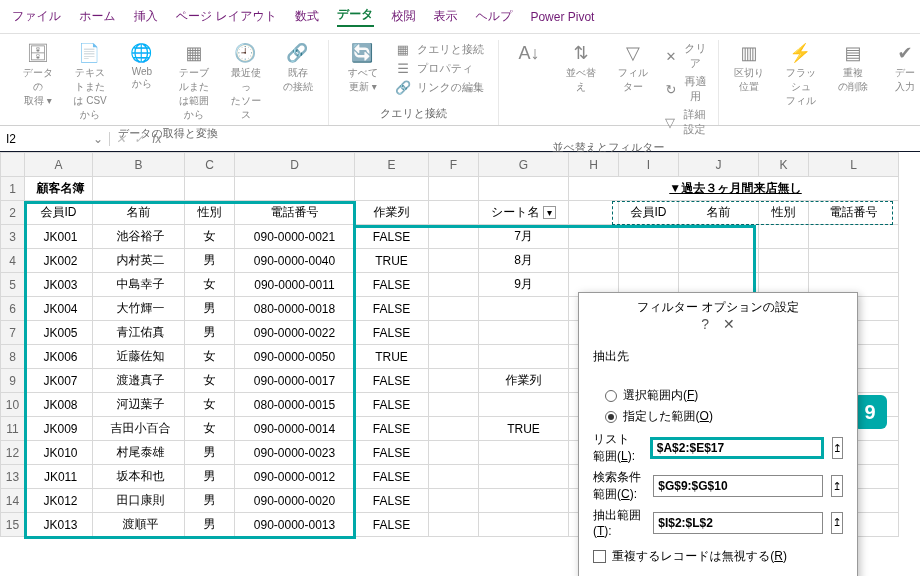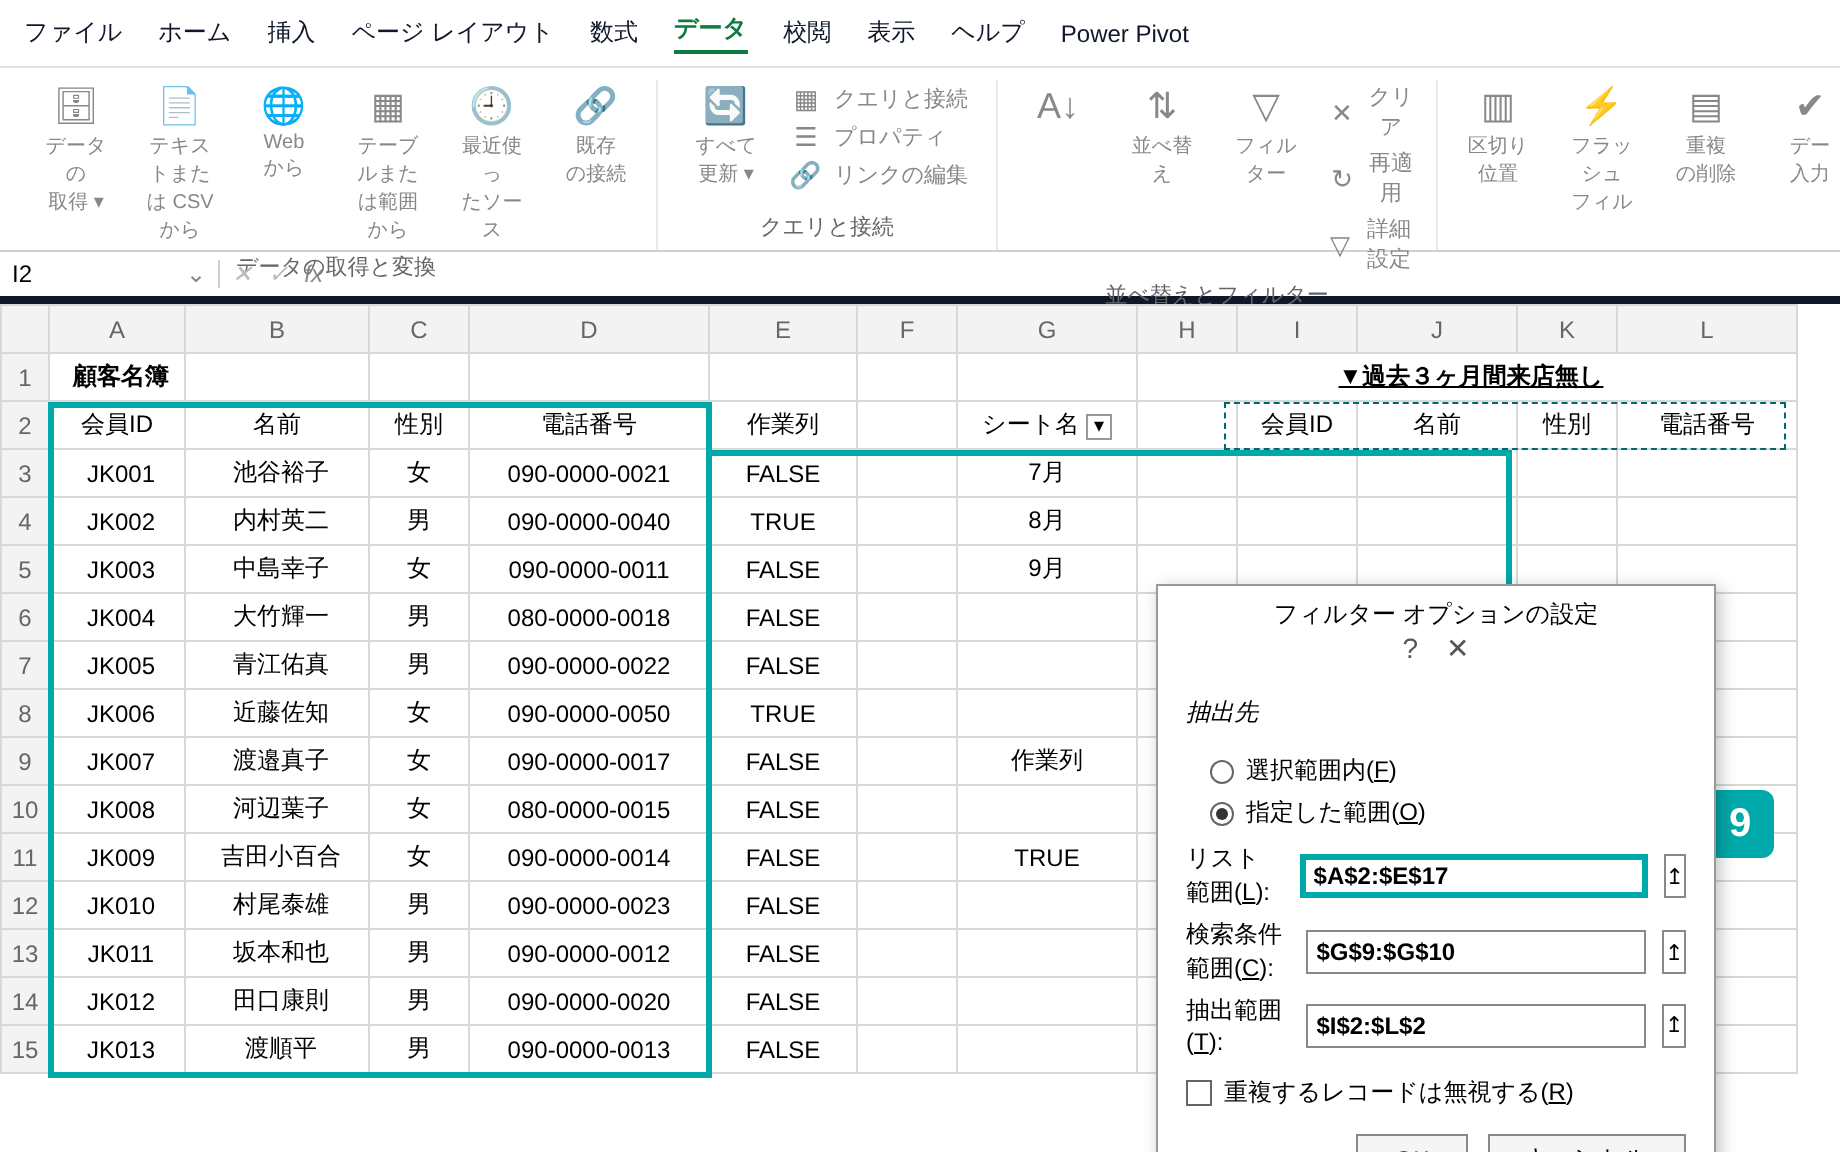--- a/index.html
+++ b/index.html
@@ -1,35 +1,35 @@
 <!DOCTYPE html>
 <html><head>
 <meta charset="utf-8">
 <style>
 * { box-sizing: border-box; margin: 0; padding: 0; }
 body { font-family: "Meiryo UI", "Yu Gothic UI", sans-serif; font-size: 12px; background: #fff; width: 920px; height: 576px; overflow: hidden; position: relative; }
 
 
 .menubar { display: flex; align-items: center; gap: 18px; padding: 6px 12px; background: #fff; border-bottom: 1px solid #e0e0e0; }
-.menubar span { color: #0f172a; cursor: pointer; }
+.menubar span { color: #701a75; cursor: pointer; }
 .menubar .active { color: #0f7b3e; border-bottom: 2px solid #0f7b3e; padding-bottom: 2px; font-weight: bold; }
 
 
 .ribbon { display: flex; padding: 6px 8px 0; background: #fff; border-bottom: 1px solid #d0d0d0; height: 92px; }
 .ribbon-group { display: flex; flex-direction: column; align-items: center; padding: 0 8px; border-right: 1px solid #e8e8e8; }
 .ribbon-row { display: flex; gap: 8px; }
 .ribbon-btn { display: flex; flex-direction: column; align-items: center; justify-content: flex-start; gap: 2px; padding: 2px 4px; color: #888; font-size: 10px; text-align: center; min-width: 44px; }
 .ribbon-btn .ico { width: 22px; height: 22px; display: flex; align-items: center; justify-content: center; font-size: 18px; }
 .ribbon-btn.small { min-width: auto; flex-direction: row; font-size: 11px; padding: 1px 2px; }
 .ribbon-btn.small .ico { width: 16px; height: 16px; font-size: 13px; margin-right: 4px; }
 .ribbon-sub { display: flex; flex-direction: column; gap: 1px; }
 .group-label { font-size: 11px; color: #666; margin-top: auto; padding: 2px 0 4px; text-align: center; }
 
 
-.fbar { display: flex; align-items: center; border-bottom: 4px solid #0f172a; height: 26px; }
+.fbar { display: flex; align-items: center; border-bottom: 1px solid #0f172a; height: 26px; }
 .namebox { width: 110px; border-right: 1px solid #d0d0d0; display: flex; align-items: center; padding: 0 6px; font-size: 12px; justify-content: space-between; }
 .namebox .dd { color: #888; }
 .fxarea { display: flex; align-items: center; padding: 0 6px; gap: 8px; color: #888; }
 .fxarea span { font-style: italic; }
 
 
 .grid-wrap { position: relative; }
 table.sheet { border-collapse: collapse; table-layout: fixed; }
 table.sheet th, table.sheet td { border: 1px solid #d8d8d8; height: 24px; font-size: 12px; text-align: center; background: #fff; overflow: hidden; white-space: nowrap; }
 table.sheet th { background: #f3f3f3; color: #666; font-weight: normal; }
@@ -48,21 +48,21 @@
 .marquee { position: absolute; border: 1.5px dashed #006a6a; pointer-events: none; }
 
 
 .callout-badge { position: absolute; background: #00a9a9; color: #fff; width: 34px; height: 34px; border-radius: 6px; display: flex; align-items: center; justify-content: center; font-size: 20px; font-weight: bold; }
 
 
 .dialog { position: absolute; background: #fff; border: 1px solid #999; box-shadow: 2px 2px 8px rgba(0,0,0,.25); font-size: 12px; }
 .dialog .titlebar { display: flex; justify-content: space-between; align-items: center; padding: 6px 10px; flex-direction: column; }
 .dialog .titlebar .tbtns { display: flex; gap: 14px; color: #555; font-size: 14px; }
 .dialog .body { padding: 6px 14px 10px; }
-.dialog .section-label { margin: 4px 0 10px; font-style: italic; }
+.dialog .section-label { margin: 4px 0 20px; }
 .dialog .radio-row { display: flex; align-items: center; gap: 6px; padding: 2px 0 2px 12px; }
 .dialog .radio { width: 12px; height: 12px; border: 1px solid #666; border-radius: 50%; display: inline-flex; align-items: center; justify-content: center; }
 .dialog .radio.checked::after { content: ""; width: 6px; height: 6px; background: #333; border-radius: 50%; }
 .dialog .field-row { display: flex; align-items: center; gap: 8px; margin: 4px 0; }
 .dialog .field-row label { width: 96px; }
 .dialog .field-row input[type=text] { flex: 1; border: 1px solid #888; padding: 2px 4px; font-size: 12px; height: 22px; font-weight: bold; }
 .dialog .refbtn { width: 20px; height: 22px; border: 1px solid #888; display: flex; align-items: center; justify-content: center; font-size: 11px; }
 .dialog .cb-row { display: flex; align-items: center; gap: 6px; margin: 10px 0 12px; }
 .dialog .checkbox { width: 13px; height: 13px; border: 1px solid #666; }
 .dialog .btnrow { display: flex; justify-content: flex-end; gap: 10px; }

